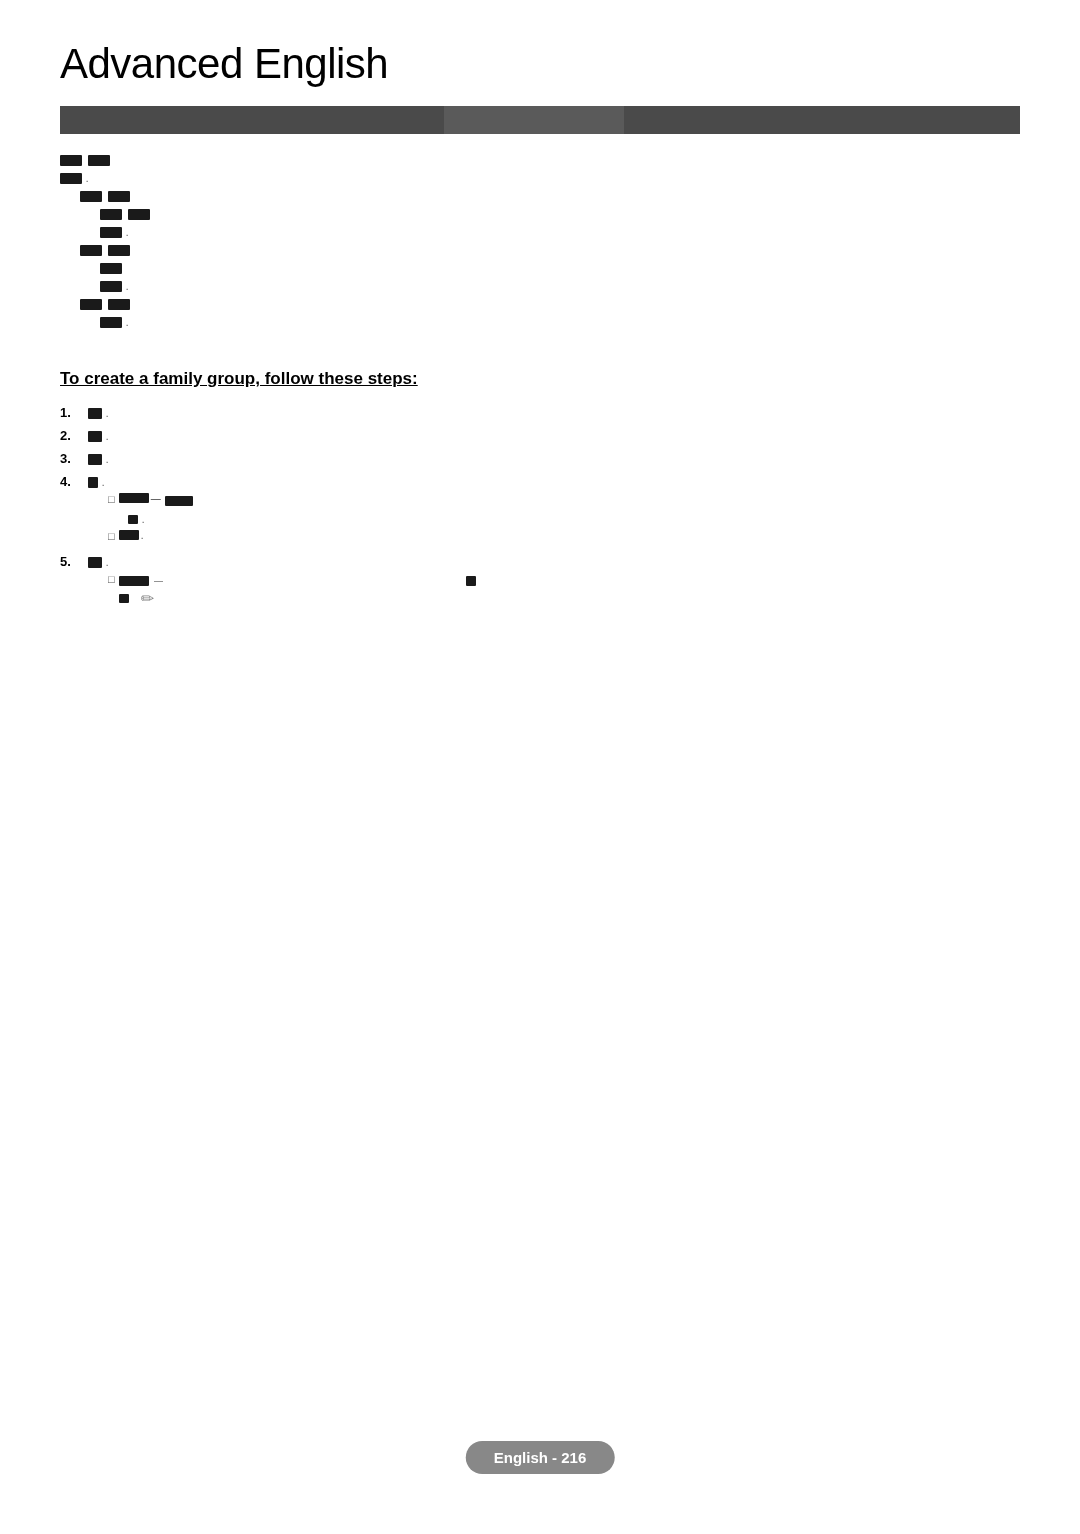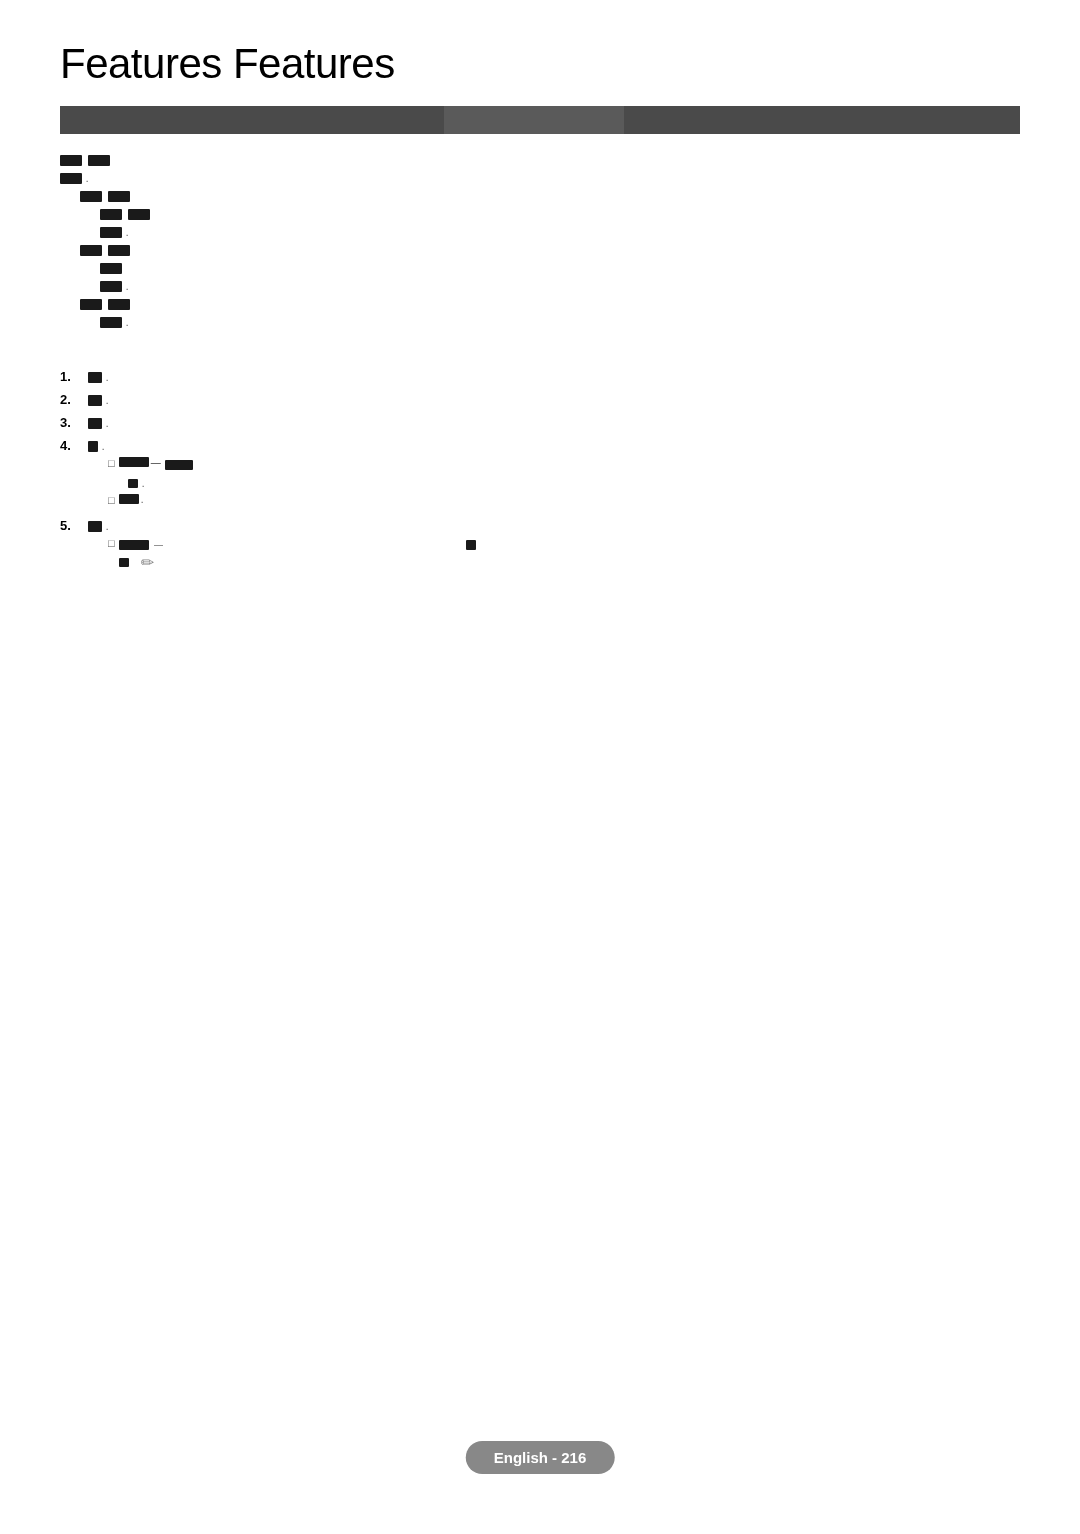--- a/index.html
+++ b/index.html
@@ -132,21 +132,21 @@
       width: 22px;
       height: 11px;
       vertical-align: middle;
       border-radius: 1px;
     }
 
   </style>
 </head>
 <body>
 
-<h1 class="page-title">Features Features</h1>
+<h1 class="page-title">Advanced English</h1>
 
 <div class="dark-bar">
   <div class="dark-bar-inner"></div>
 </div>
 
 <div>
 
   <div class="row-line">
     <span class="dark-box corrupt-box-wide"></span>
     <span class="dark-box corrupt-box-med" style="margin-left:2px;"></span>
@@ -191,20 +191,21 @@
 
   <div class="row-line indent2">
     <span class="dark-box corrupt-box-xnarrow"></span>
     <span style="font-size:10px; color:#555">.</span>
   </div>
 
 </div>
 
 <div style="margin-top: 40px;">
 
+  <div class="instruction-header">To create a family group, follow these steps:</div>
 
   <div>
 
     <div class="step-item">
       <span class="step-number">1.</span>
       <span class="step-content">
         <span class="dark-box" style="width:14px;"></span>
         <span style="font-size:10px; color:#555">.</span>
       </span>
     </div>

